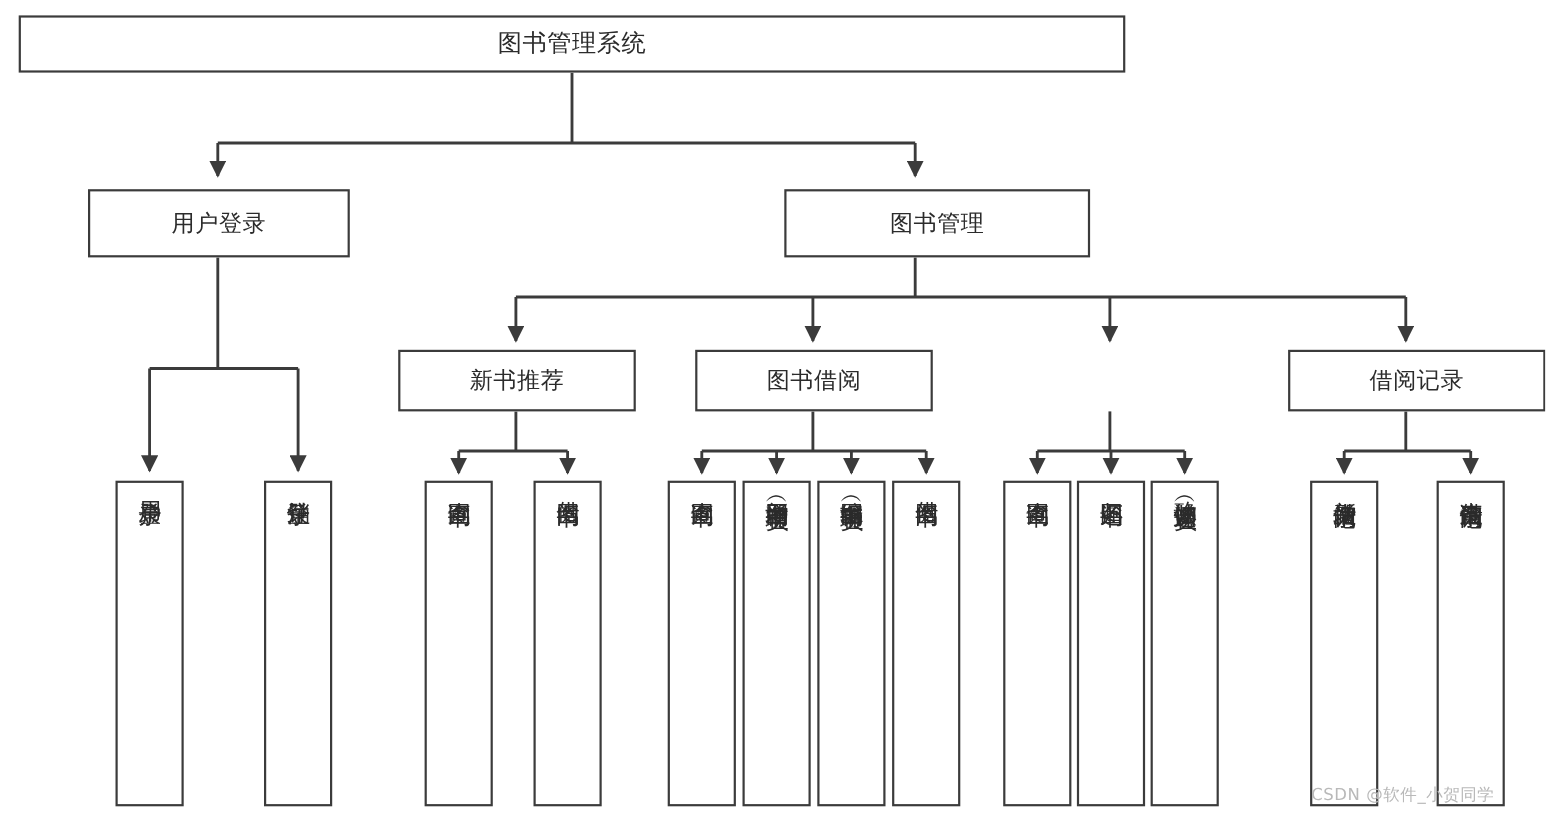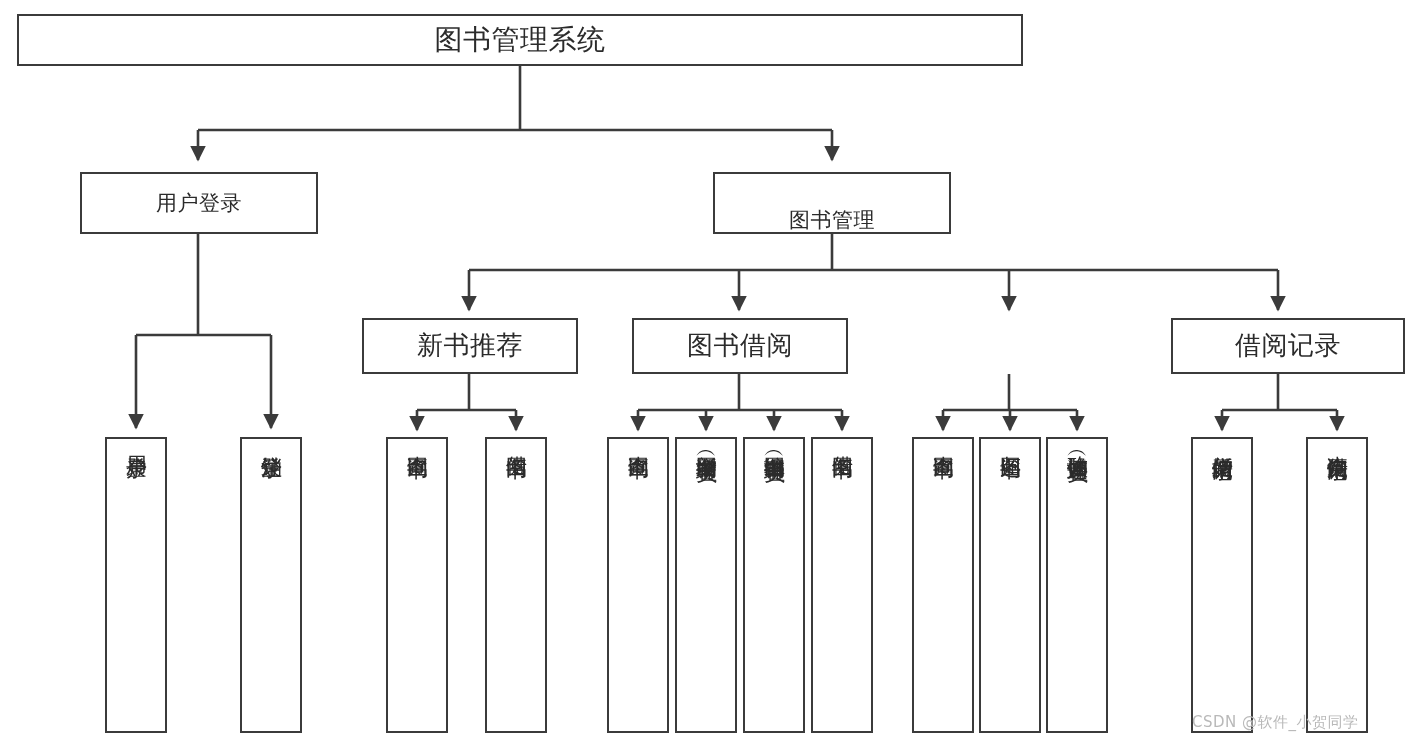--- a/index.html
+++ b/index.html
@@ -35,23 +35,23 @@
     justify-content: center;
     color: #2b2b2b;
     z-index: 2;
   }
   .node .label {
     font-size: 21px;
     line-height: 1.15;
     letter-spacing: 0.5px;
     white-space: nowrap;
   }
-  .node.root .label { font-size: 28px; }
+  .node.root .label { font-size: 22px; }
   .node.level2 .label { font-size: 21px; }
-  .node.level3 .label { font-size: 26px; }
+  .node.level3 .label { font-size: 21px; }
   .node.leaf {
     align-items: flex-start;
     justify-content: center;
     padding-top: 0;
   }
   .node.leaf .label {
     writing-mode: vertical-rl;
     text-orientation: upright;
     font-size: 21px;
     line-height: 1.28;
@@ -123,21 +123,21 @@
     </g>
   </svg>
 
   <div class="node root" style="left:17px; top:14px; width:1006px; height:52px;">
     <span class="label">图书管理系统</span>
   </div>
 
   <div class="node level2" style="left:80px; top:172px; width:238px; height:62px;">
     <span class="label">用户登录</span>
   </div>
-  <div class="node level2" style="left:713px; top:172px; width:238px; height:62px;align-items:flex-end;">
+  <div class="node level2" style="left:713px; top:172px; width:278px; height:62px;">
     <span class="label">图书管理</span>
   </div>
 
   <div class="node level3" style="left:362px; top:318px; width:216px; height:56px;">
     <span class="label">新书推荐</span>
   </div>
   <div class="node level3" style="left:632px; top:318px; width:216px; height:56px;">
     <span class="label">图书借阅</span>
   </div>
   <div class="node level3" style="left:1171px; top:318px; width:234px; height:56px;">

